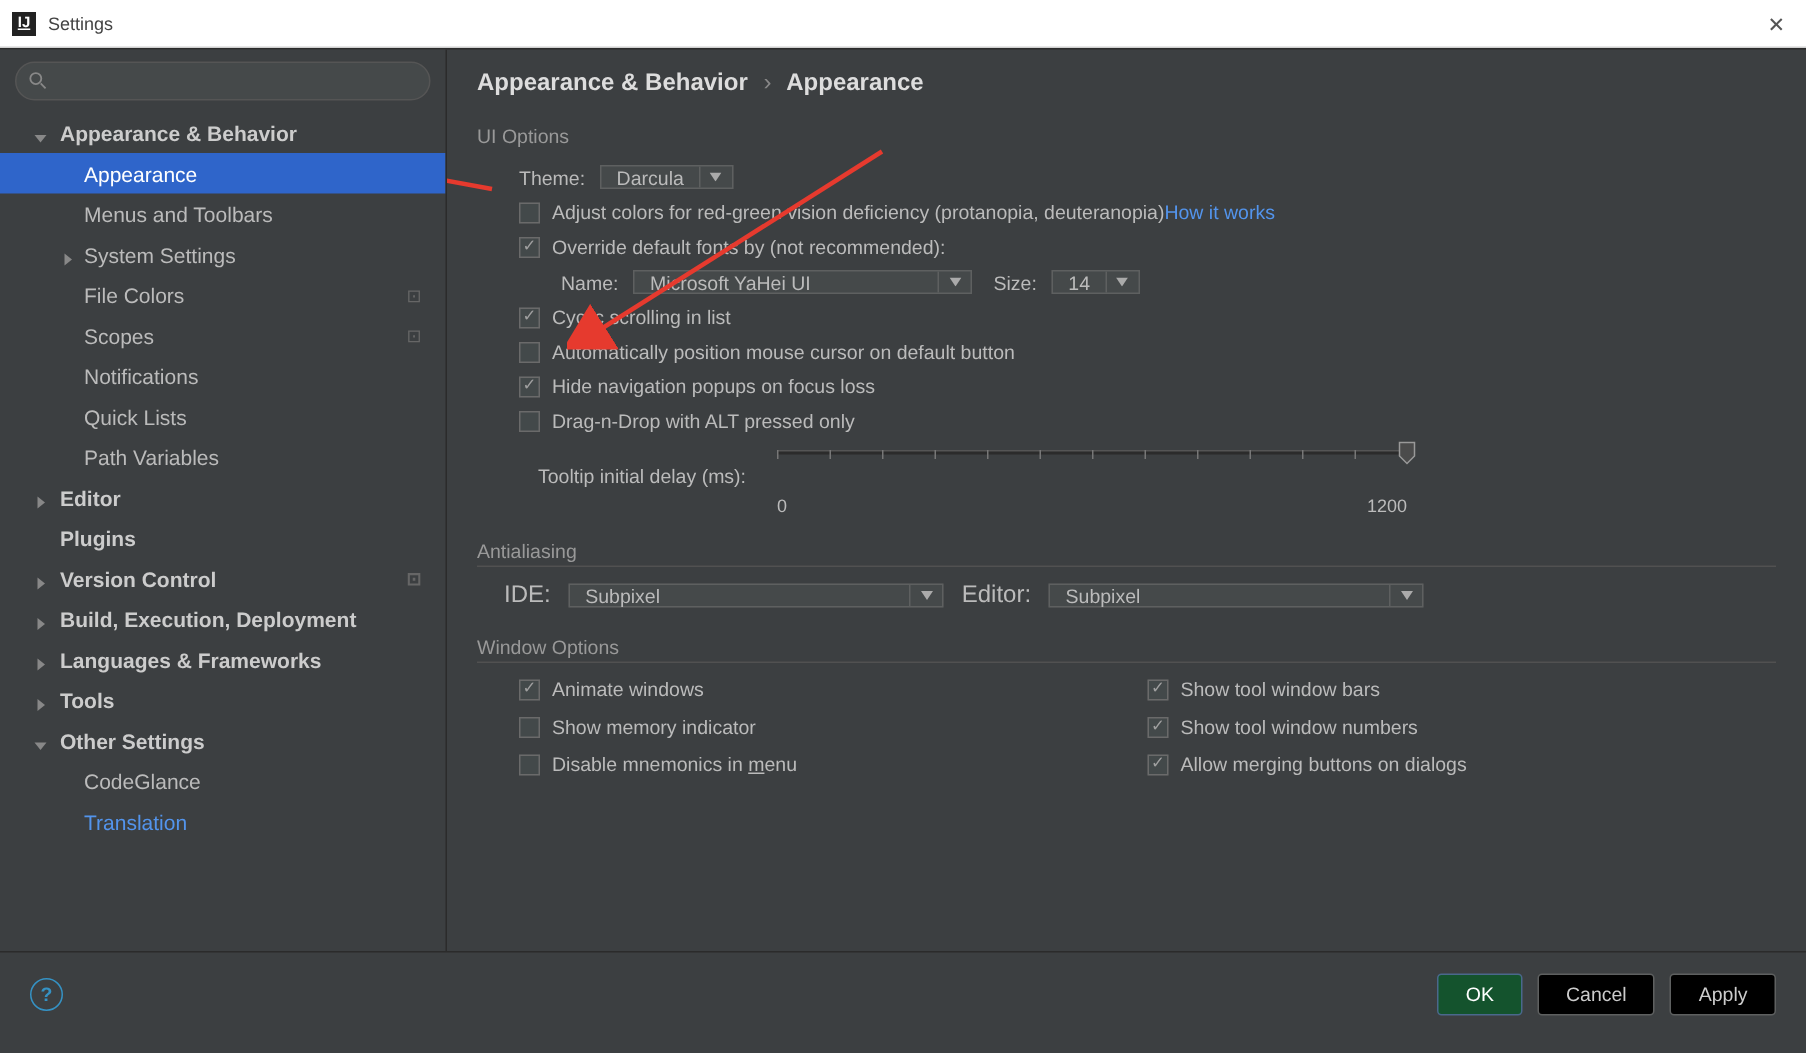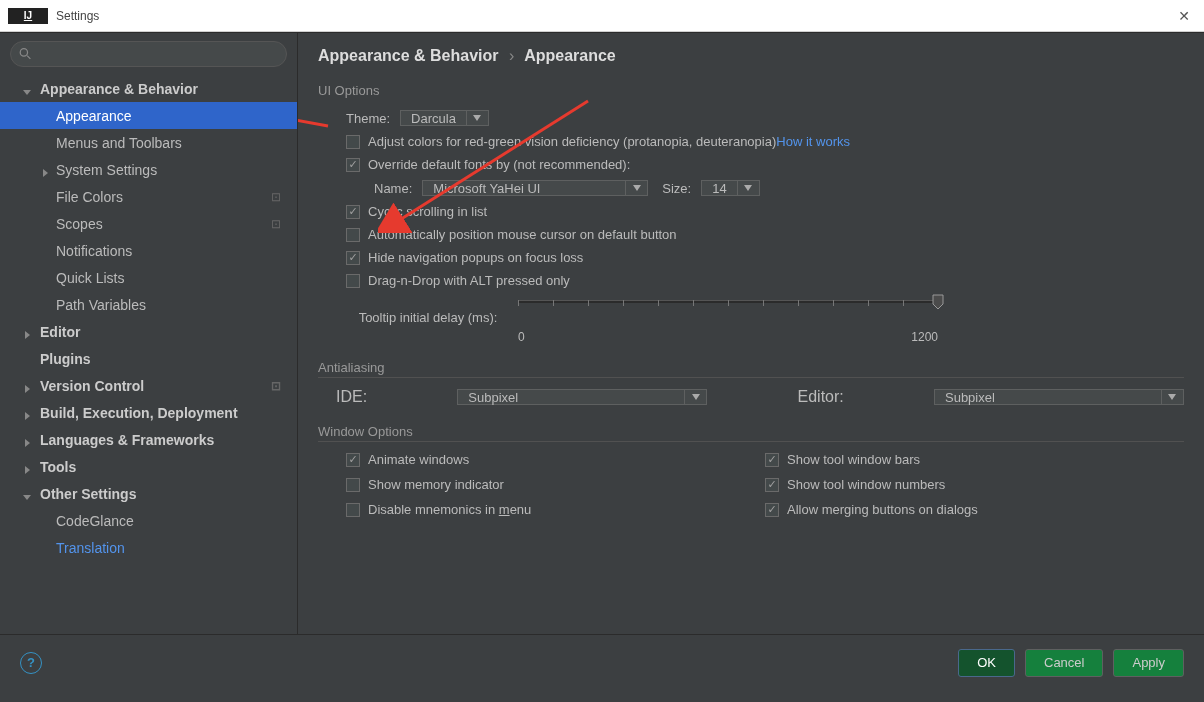--- a/index.html
+++ b/index.html
@@ -1,20 +1,20 @@
 <!DOCTYPE html>
 <html><head>
 <meta charset="utf-8">
 <style>
   * { box-sizing: border-box; margin: 0; padding: 0; font-family: "Segoe UI", Arial, sans-serif; }
   body { background: #3c3f41; color: #bbbbbb; width: 1204px; height: 702px; overflow: hidden; position: relative; }
 
   
   .titlebar { height: 32px; background: #ffffff; display: flex; align-items: center; padding: 0 8px; border-bottom: 1px solid #d0d0d0; }
-  .titlebar .app-icon { width: 40px; height: 16px; background: #222; color: #fff; font-size: 10px; display:flex; align-items:center; justify-content:center; font-weight:bold; margin-right: 8px; text-decoration: underline; }
+  .titlebar .app-icon { width: 16px; height: 16px; background: #222; color: #fff; font-size: 10px; display:flex; align-items:center; justify-content:center; font-weight:bold; margin-right: 8px; text-decoration: underline; }
   .titlebar .title { color: #444; font-size: 12px; flex: 1; }
   .titlebar .close { color: #555; font-size: 14px; cursor: pointer; padding: 2px 6px; }
 
   .main { display: flex; height: 602px; background: #3c3f41; border-top: 1px solid #2b2b2b; }
 
   
   .sidebar { width: 298px; background: #3c3f41; border-right: 1px solid #2b2b2b; display: flex; flex-direction: column; padding-top: 8px; }
   .search-wrap { padding: 0 10px 8px 10px; }
   .search { position: relative; }
   .search input { width: 100%; height: 26px; background: #45494a; border: 1px solid #555; border-radius: 14px; padding: 0 10px 0 28px; color: #bbb; font-size: 12px; outline:none; }
@@ -62,31 +62,31 @@
   .slider-row { display:flex; align-items:flex-start; margin-top:6px; margin-bottom:16px; padding-left:20px;text-align:center; }
   .slider-row .slabel { width:180px; font-size:13px; color:#bbbbbb; padding-top:14px; }
   .slider-wrap { flex:1; max-width:420px; position:relative; }
   .slider-track { position:relative; height:34px; }
   .slider-track .track { position:absolute; top:4px; left:0; right:0; height:3px; background:#2b2b2b; border-top:1px solid #555; }
   .slider-track .tick { position:absolute; top:4px; width:1px; height:6px; background:#777; }
   .slider-track .thumb { position:absolute; top:-2px; width:12px; height:16px; }
   .slider-track .thumb svg polygon { fill:#4b4b4b; stroke:#999; stroke-width:1; }
   .slider-labels { display:flex; justify-content:space-between; font-size:12px; color:#bbbbbb; }
 
-  .antialias-row { display:flex; align-items:center; gap:12px; margin-top:10px; padding-left:18px;justify-content:space-between; }
+  .antialias-row { display:flex; align-items:center; gap:12px; margin-top:10px; padding-left:18px; }
 
   .window-opts { display:flex; margin-top:10px; padding-left:28px; }
   .window-opts .col { flex:1; }
   .window-opts .row { margin-bottom:10px; }
 
   
   .bottombar { height:56px; background:#3c3f41; border-top:1px solid #2b2b2b; display:flex; align-items:center; padding:0 20px; }
   .bottombar .help { width:22px; height:22px; border-radius:50%; border:1.5px solid #3592c4; color:#3592c4; display:flex; align-items:center; justify-content:center; font-size:13px; font-weight:bold; cursor:pointer; }
   .bottombar .spacer { flex:1; }
-  .bottombar .btn { height:28px; padding:0 18px; border-radius:3px; font-size:13px; display:flex; align-items:center; margin-left:10px; cursor:pointer; border:1px solid #5e6060; background:#15803d; color:#cccccc; }
+  .bottombar .btn { height:28px; padding:0 18px; border-radius:3px; font-size:13px; display:flex; align-items:center; margin-left:10px; cursor:pointer; border:1px solid #5e6060; background:#000000; color:#cccccc; }
   .bottombar .btn.primary { background:#14532d; border-color:#4a688c; color:#ffffff; font-weight:normal; }
 
   
   .arrow-overlay { position:absolute; pointer-events:none; }
 
   u { text-decoration: underline; }
 </style>
 </head>
 <body>
 

